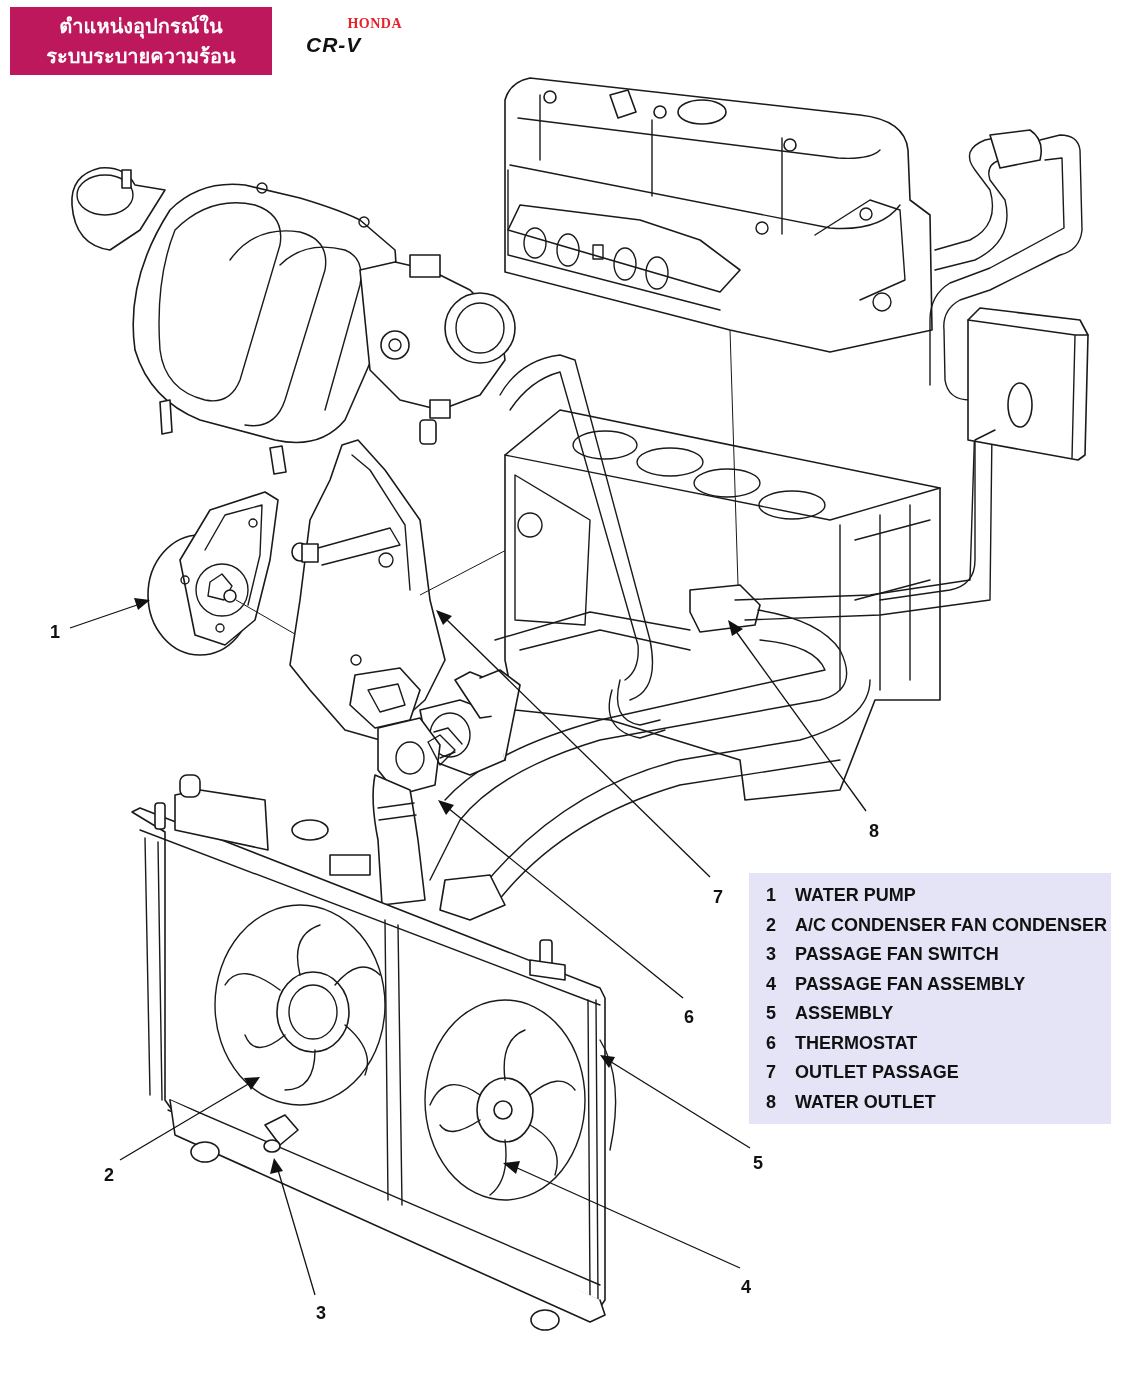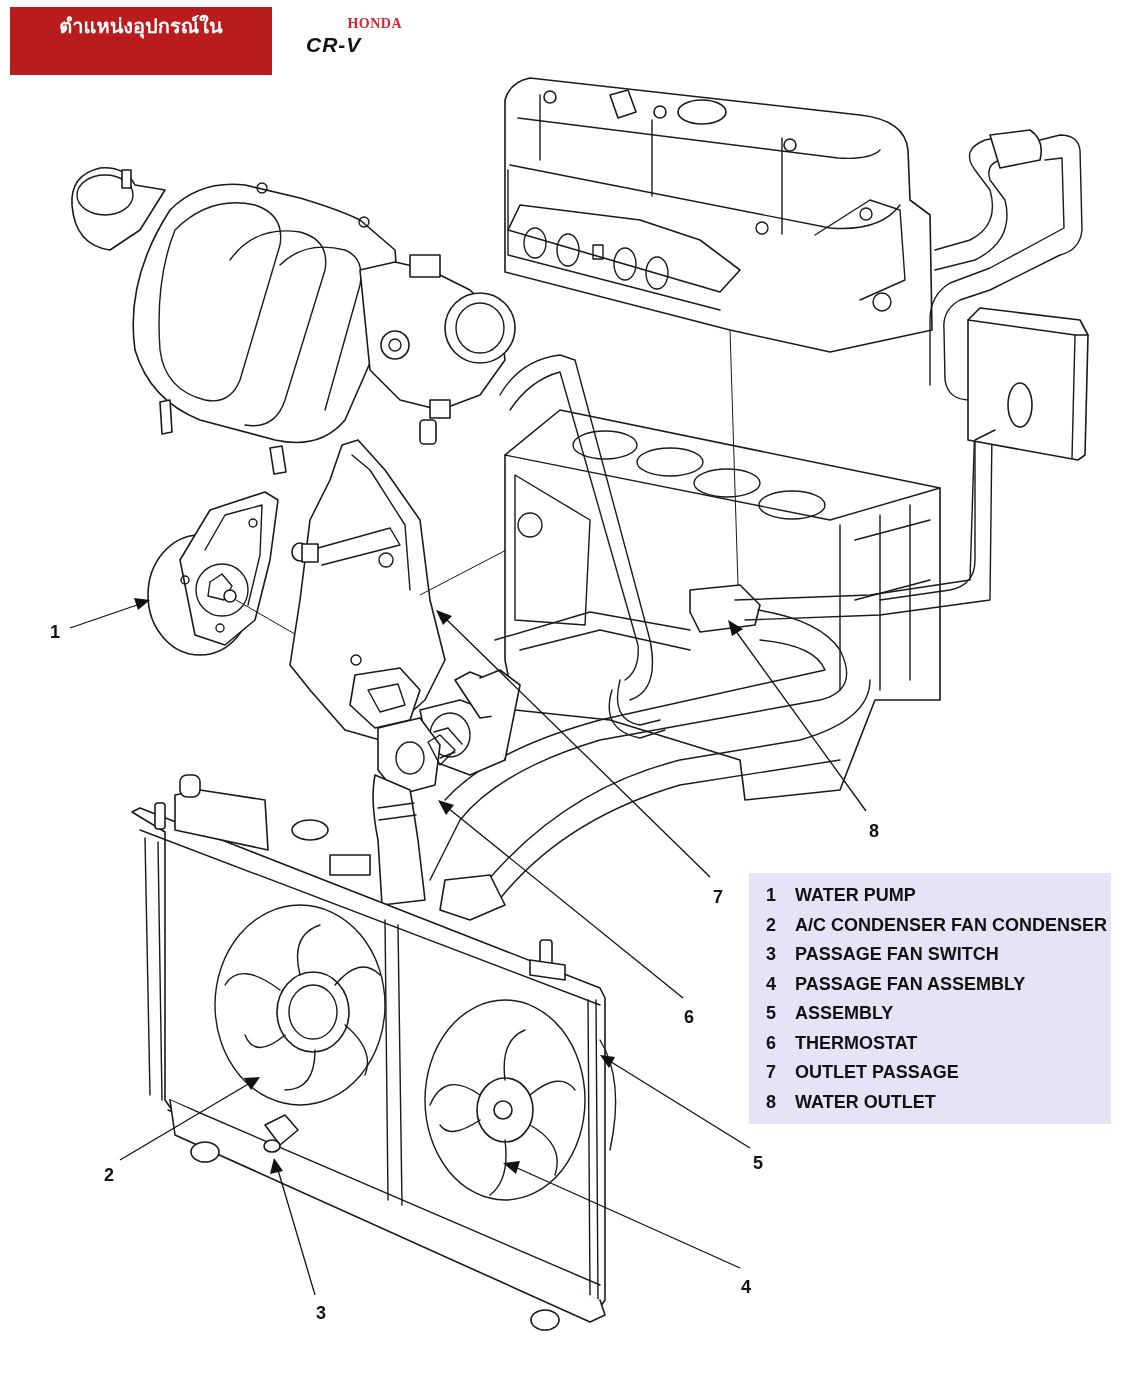--- a/index.html
+++ b/index.html
@@ -27,22 +27,23 @@
   #legend { position:absolute; left:749px; top:873px; width:362px; height:251px;
             background:#e4e4f6; box-sizing:border-box; padding-top:8px; }
   #legend .row { display:flex; height:29.5px; align-items:center;
                  font-family:"Liberation Sans", sans-serif; font-weight:bold; font-size:18px; color:#111; }
   #legend .num { width:46px; text-align:left; padding-left:17px; box-sizing:border-box; }
   #legend .txt { padding-left:0; }
 </style>
 </head>
 <body>
 
-<div id="banner" style="background: #b91c1c;">
+<div id="banner" style="background: #be185d;">
   <span class="l">ตำแหน่งอุปกรณ์ใน</span>
+  <span class="l">ระบบระบายความร้อน</span>
 </div>
 
 <div id="logo">
   <span class="brand" style="color: rgb(232, 32, 42); text-align: right;">HONDA</span>
   <span class="model">CR-V</span>
 </div>
 
 <svg id="art" viewBox="0 0 1138 1384">
 
   <g>

